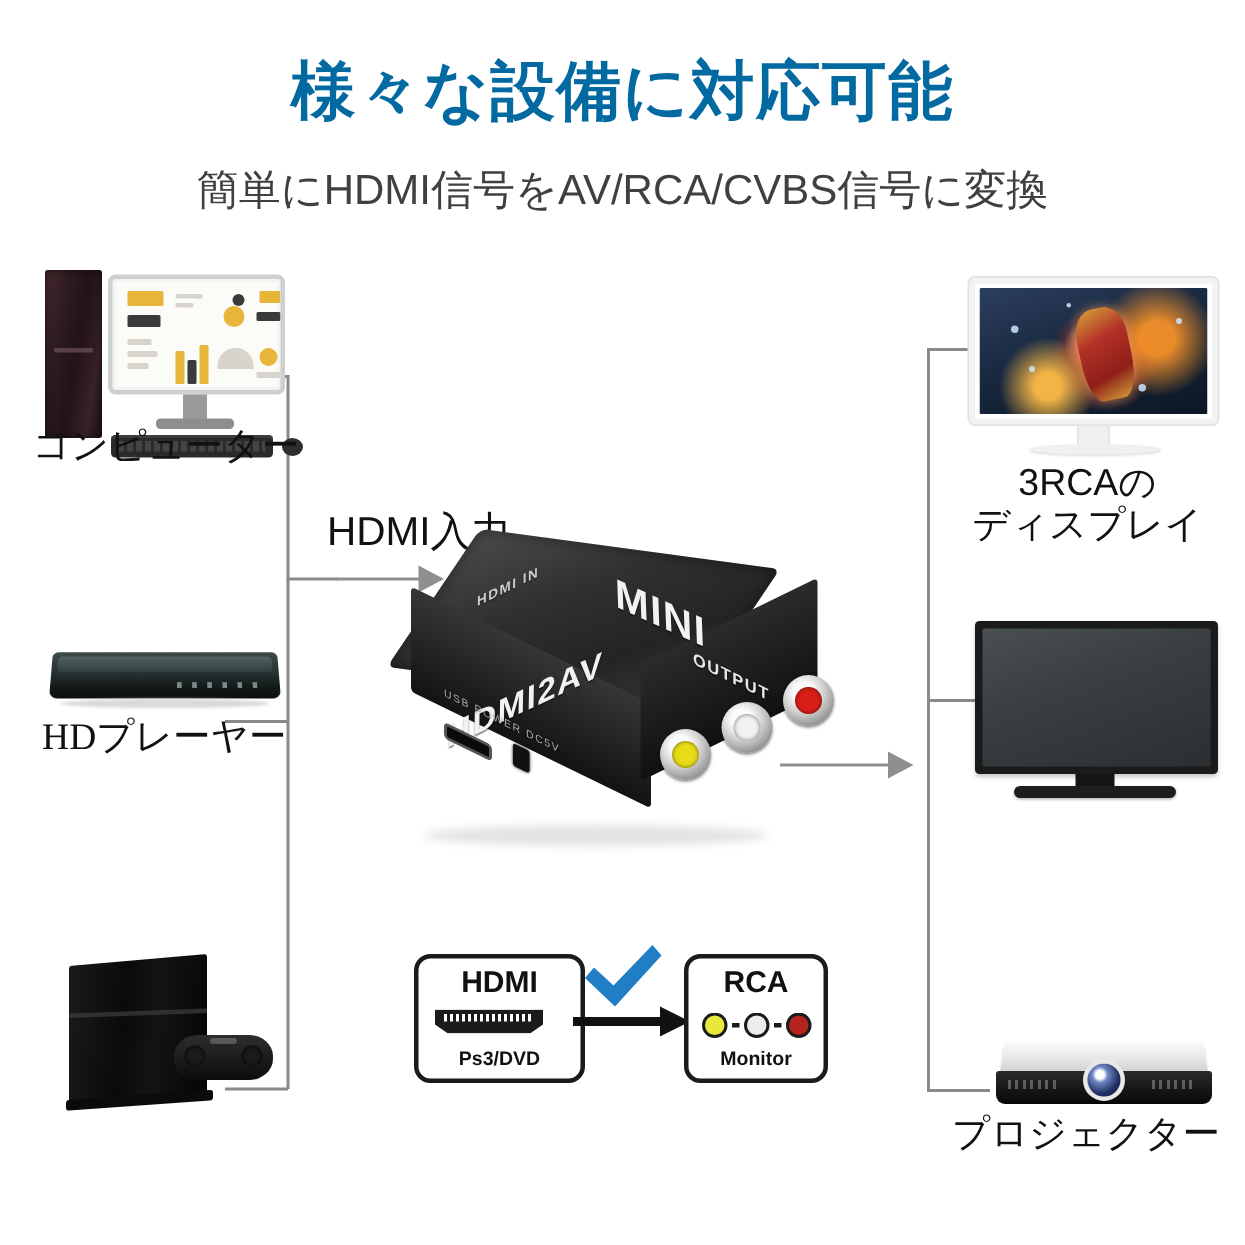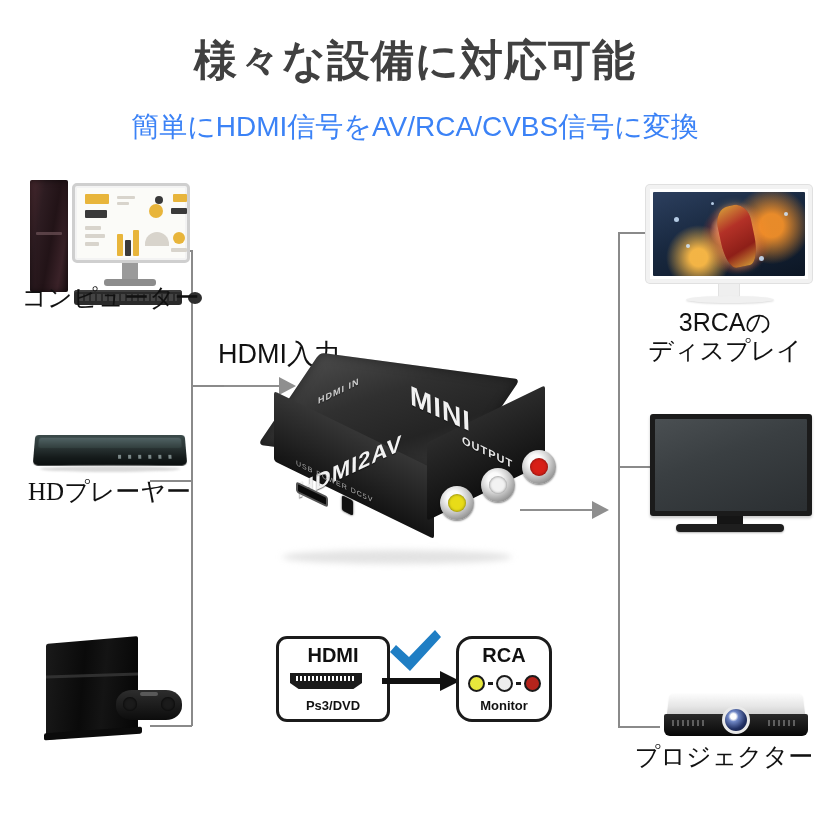--- a/index.html
+++ b/index.html
@@ -6,25 +6,25 @@
   body{
     width:830px;height:830px;background:#ffffff;position:relative;overflow:hidden;
     font-family:"Liberation Sans","DejaVu Sans",sans-serif;color:#111;
   }
   .stage{position:absolute;inset:0;}
   .abs{position:absolute;}
 
   
   #title{
     left:0;right:0;top:32px;text-align:center;
-    font-size:43px;font-weight:bold;letter-spacing:1px;color:#404040;
+    font-size:43px;font-weight:bold;letter-spacing:1px;color:#0369a1;
   }
   #subtitle{
     left:0;right:0;top:108px;text-align:center;
-    font-size:28px;font-weight:normal;color:#3b82f6;letter-spacing:0px;
+    font-size:28px;font-weight:normal;color:#404040;letter-spacing:0px;
   }
 
   
   .caption{
     font-size:25px;color:#111;text-align:center;line-height:1.12;white-space:pre-line;
   }
 
   
   .line{background:#8a8a8a;}
   .vline{width:2px;}
@@ -216,21 +216,21 @@
     position:absolute;left:20px;top:192px;width:230px;height:14px;background:#e3e3e3;
     border-radius:50%;filter:blur(3px);
   }
 
   
   .dbox{
     position:absolute;border:3px solid #1b1b1b;border-radius:11px;background:#fff;
     box-sizing:border-box;text-align:center;
   }
   #hdmi-box{left:276px;top:636px;width:114px;height:86px;}
-  #rca-box{left:456px;top:636px;width:96px;height:86px;border-radius:16px;}
+  #rca-box{left:456px;top:636px;width:96px;height:86px;}
   .dbox-title{font-size:20px;font-weight:bold;color:#111;margin-top:5px;letter-spacing:0px;}
   .dbox-cap{font-size:13px;font-weight:bold;color:#111;position:absolute;left:0;right:0;bottom:6px;}
   .hdmi-conn{
     position:absolute;left:11px;top:34px;width:72px;height:16px;
     background:#1b1b1b;
     clip-path:polygon(0 0,100% 0,100% 62%,88% 100%,12% 100%,0 62%);
   }
   .hdmi-conn:after{
     content:"";position:absolute;left:6px;top:3px;right:6px;height:5px;
     background:repeating-linear-gradient(90deg,#fff 0 2px,#1b1b1b 2px 4px);

